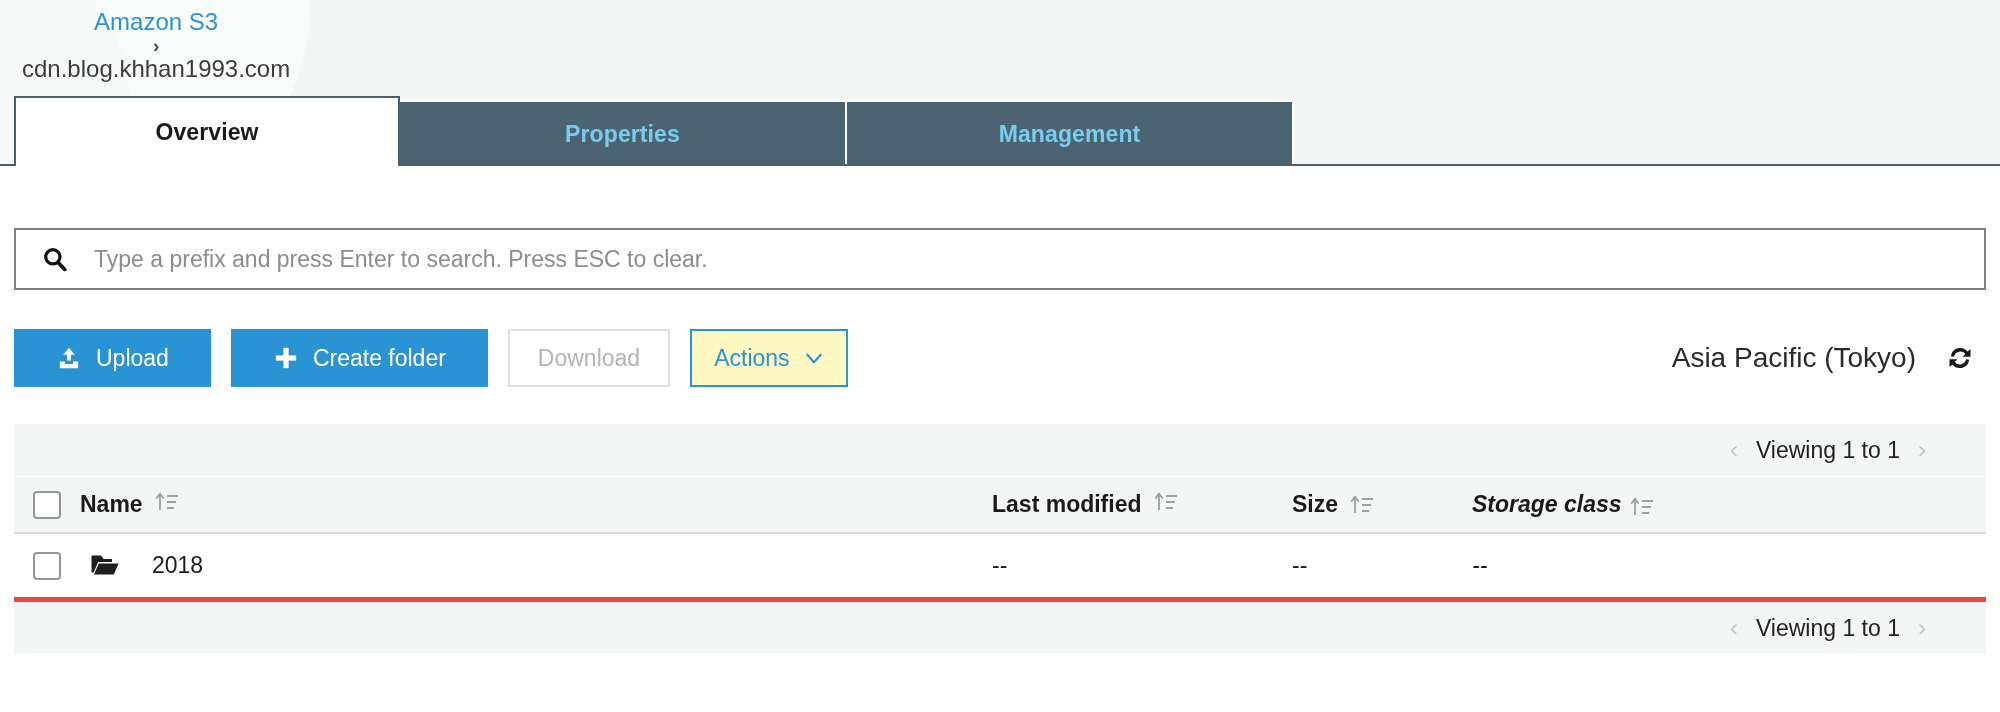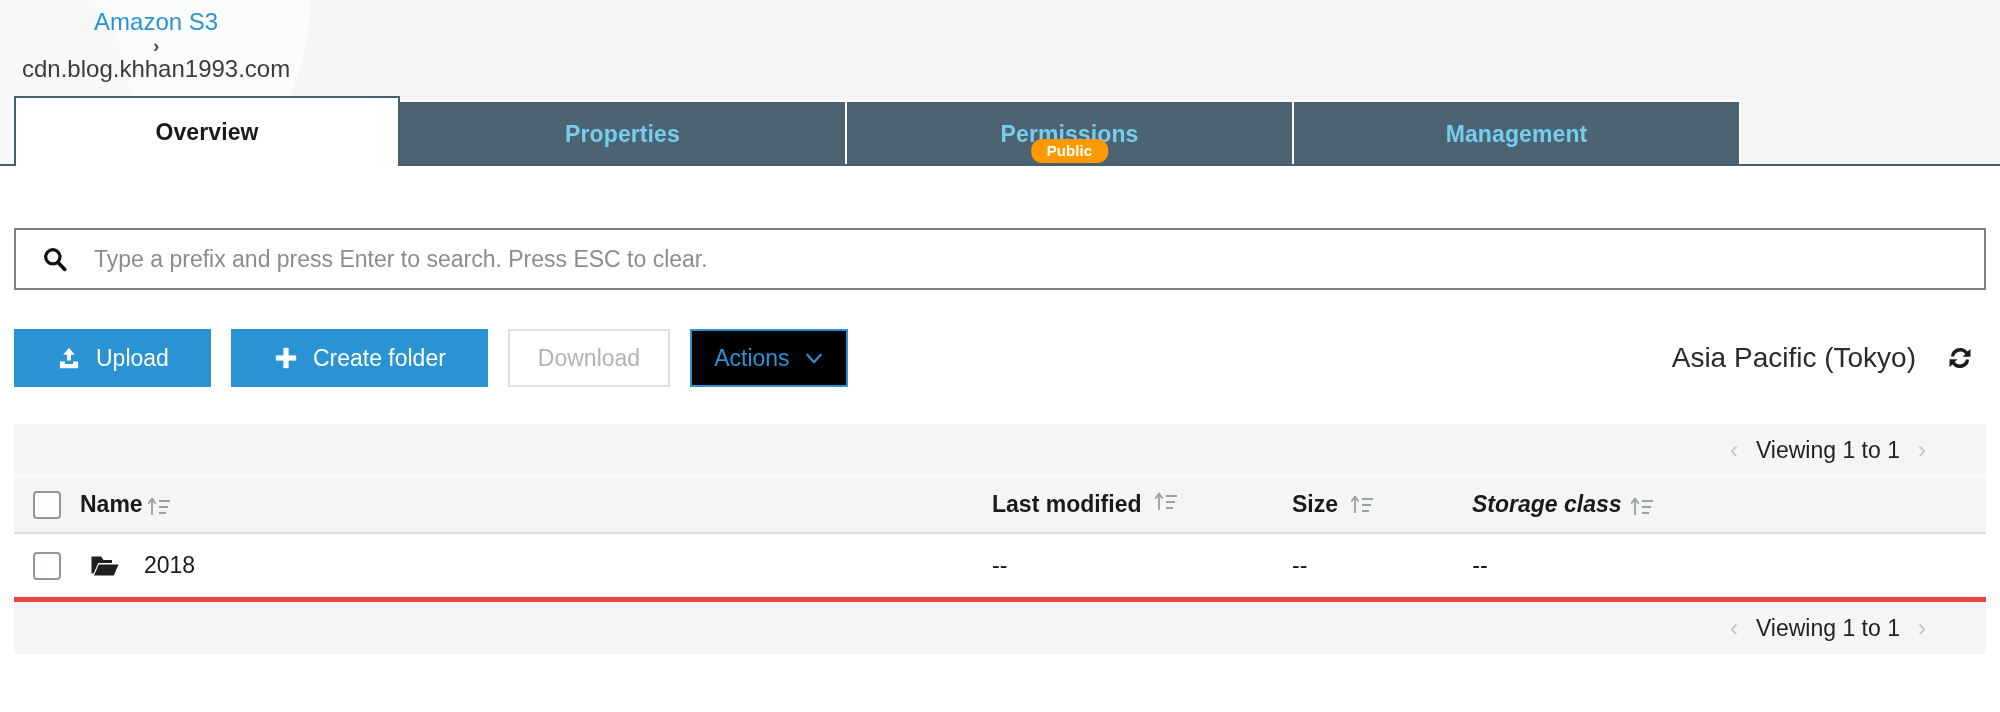--- a/index.html
+++ b/index.html
@@ -193,21 +193,21 @@
     border-color: #2a93d4;
   }
   .btn-disabled {
     background: #ffffff;
     color: #b3b3b3;
     border: 2px solid #e0e0e0;
     cursor: default;
     padding: 0 28px;
   }
   .btn-outline {
-    background: #000000;
+    background: #fef9c3;
     color: #2a93d4;
     border: 2px solid #2a93d4;
     padding: 14px 22px;
   }
   .icon-upload, .icon-plus { width: 26px; height: 26px; display: block; }
   .chev-down { width: 20px; height: 20px; display: block; }
 
   .region-wrap {
     position: absolute;
     right: 26px; top: 330px;
@@ -274,21 +274,21 @@
     justify-content: center;
     flex: 0 0 auto;
   }
   .cb {
     width: 28px; height: 28px;
     border: 2px solid #909699;
     border-radius: 4px;
     background: #ffffff;
     cursor: pointer;
   }
-  .col-name   { width: 912px; display: flex; align-items: flex-end; gap: 4px; }
+  .col-name   { width: 912px; display: flex; align-items: flex-start; gap: 12px; }
   .col-mod    { width: 300px; display: flex; align-items: flex-start; gap: 12px; }
   .col-size   { width: 180px; display: flex; align-items: center; gap: 12px; }
   .col-class  { width: 360px; display: flex; align-items: flex-end; gap: 8px; font-style: italic; }
 
   .th-text {
     font-size: 23px;
     font-weight: bold;
     color: #1a1a1a;
     white-space: nowrap;
   }
@@ -317,24 +317,20 @@
       <span class="crumb-sep">›</span>
       <span class="crumb-current">cdn.blog.khhan1993.com</span>
     </div>
 
     <div class="tabstrip">
       <div class="tab active">
         <span class="tab-label">Overview</span>
       </div>
       <div class="tab inactive">
         <span class="tab-label">Properties</span>
-      </div>
-      <div class="tab inactive">
-        <span class="tab-label">Permissions</span>
-        <span class="tab-badge">Public</span>
       </div>
       <div class="tab inactive">
         <span class="tab-label">Management</span>
       </div>
     </div>
   </div>
   <div class="tab-underline"></div>
 
   <div class="search-box">
     <svg class="search-icon" viewBox="0 0 24 24">

